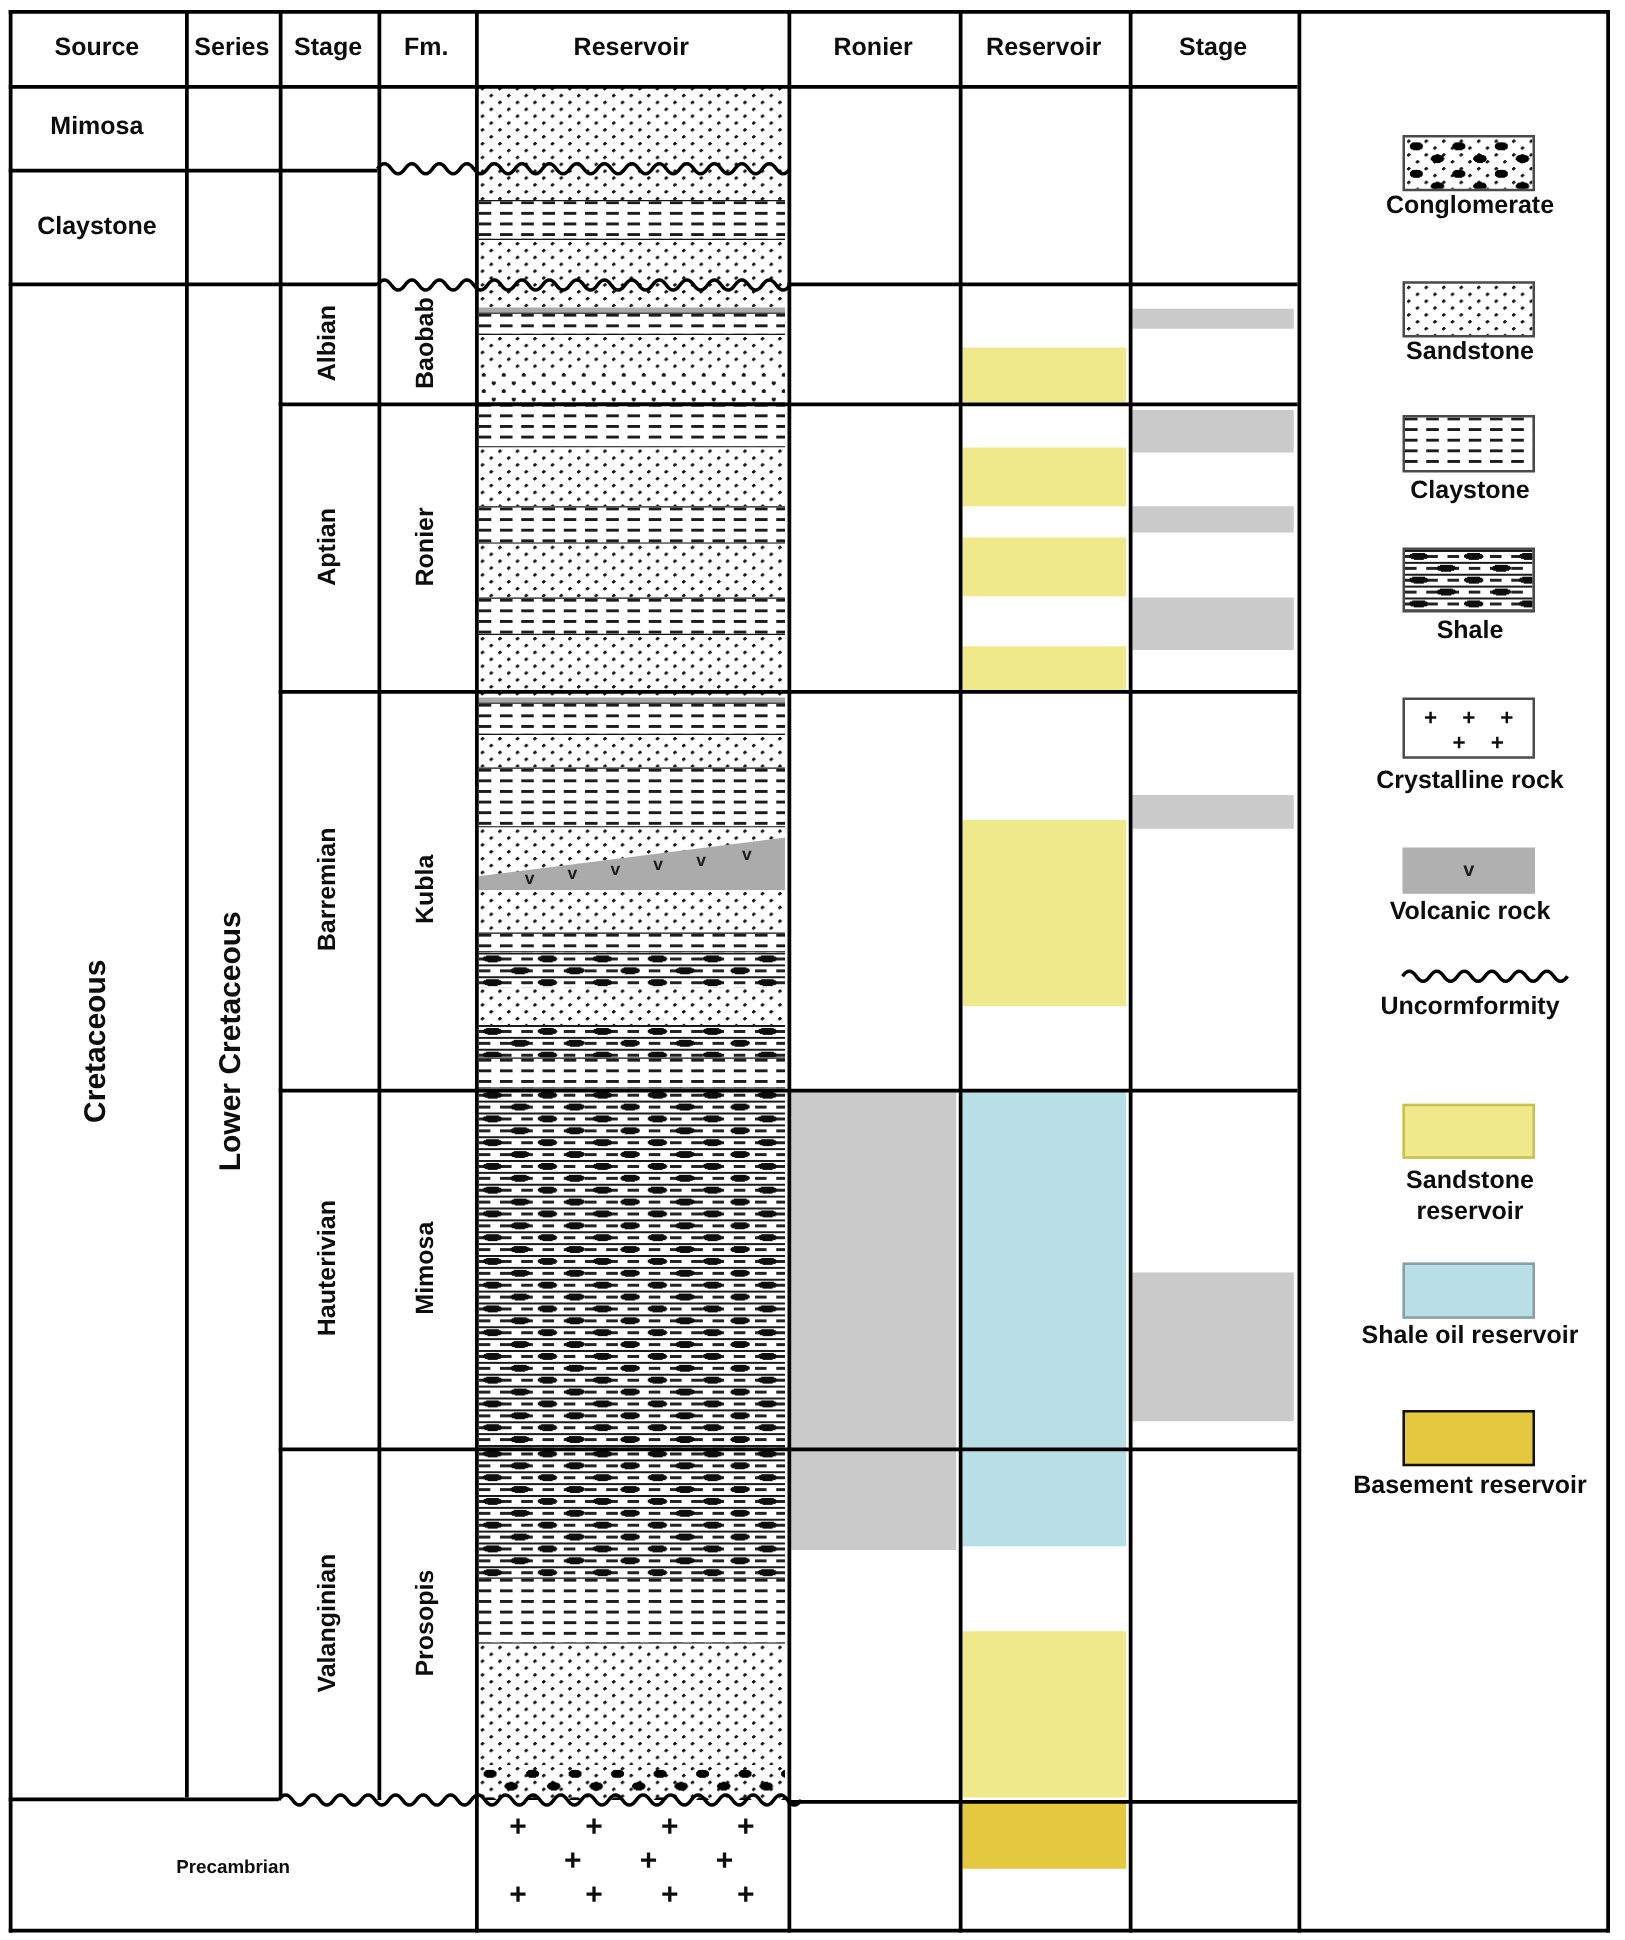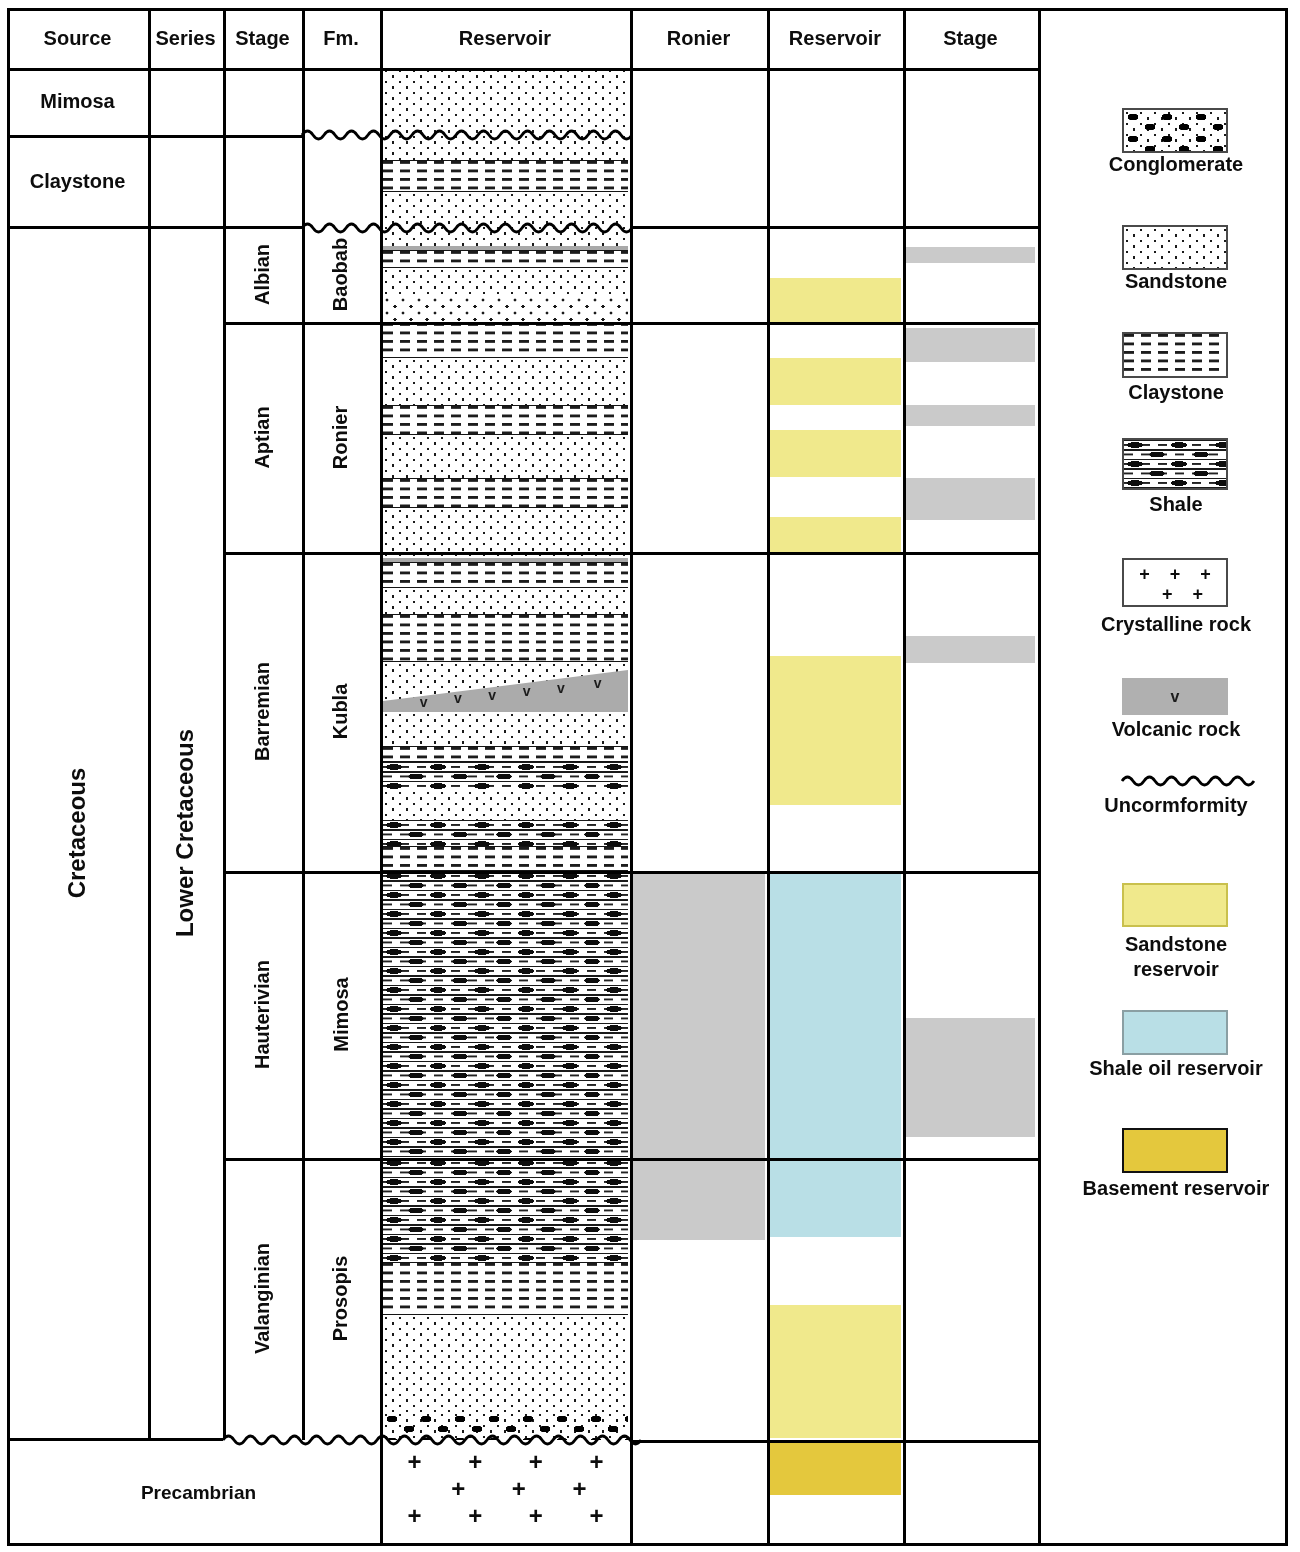--- a/index.html
+++ b/index.html
@@ -178,21 +178,21 @@
       </div>
       <div class="cell" style="position: absolute; left: 7px; top: 135px; width: 141px; height: 92px; font-size: 20px;">
         <span>Claystone</span>
       </div>
       <div class="cell" style="position: absolute; left: 7px; top: 227px; width: 141px; height: 1211px; font-size: 24px;">
         <span class="rot">Cretaceous</span>
       </div>
       <div class="cell" style="position: absolute; left: 148px; top: 227px; width: 75px; height: 1211px; font-size: 24px;">
         <span class="rot">Lower Cretaceous</span>
       </div>
-      <div class="cell" style="position: absolute; left: 12px; top: 1440px; width: 373px; height: 106px; font-size: 19px;">
+      <div class="cell" style="position: absolute; left: 0; top: 1440px; width: 373px; height: 106px; font-size: 15px;">
         <span>Precambrian</span>
       </div>
       <div class="cell" style="position: absolute; left: 223px; top: 227px; width: 79px; height: 95px; font-size: 20px;">
         <span class="rot">Albian</span>
       </div>
       <div class="cell" style="position: absolute; left: 302px; top: 227px; width: 78px; height: 95px; font-size: 20px;">
         <span class="rot">Baobab</span>
       </div>
       <div class="cell" style="position: absolute; left: 223px; top: 322px; width: 79px; height: 230px; font-size: 20px;">
         <span class="rot">Aptian</span>

